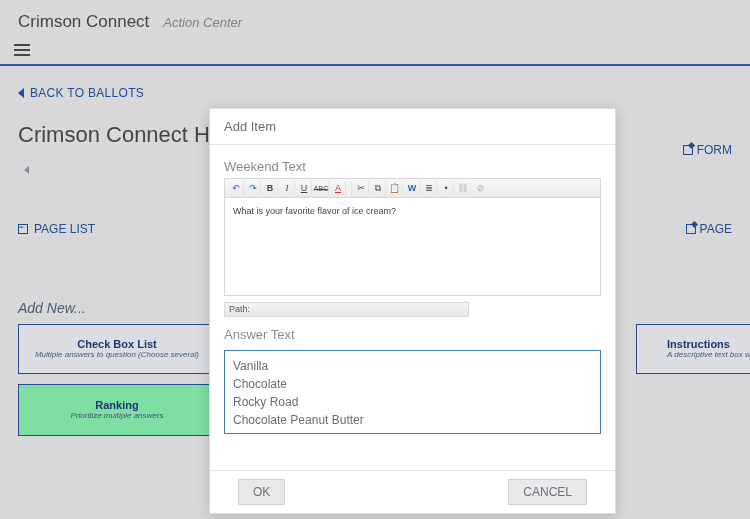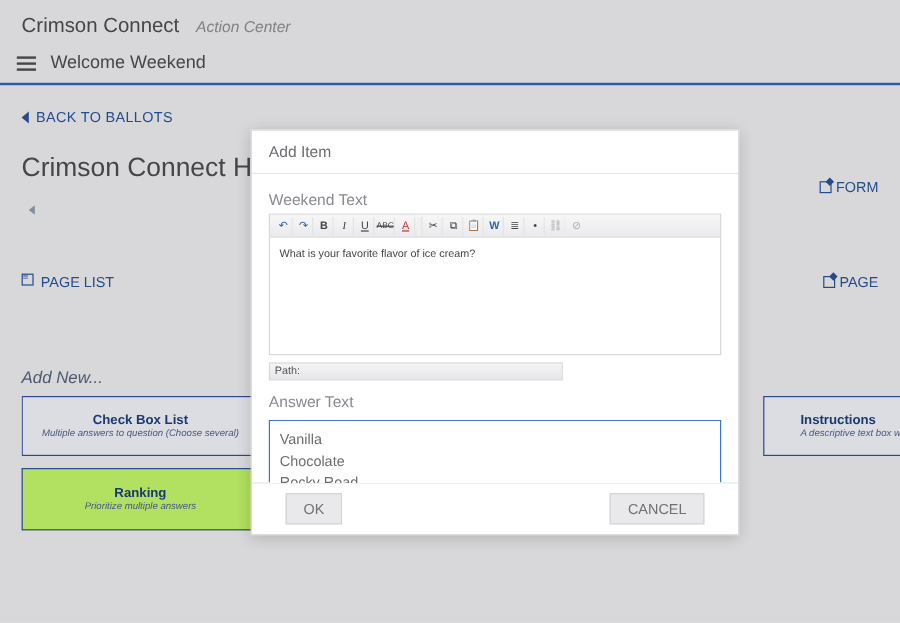--- a/index.html
+++ b/index.html
@@ -35,40 +35,40 @@
   .backlink { color:#25529a; font-size:12px; letter-spacing:.3px; display:flex; align-items:center; gap:6px;}
   .arrow-left { display:inline-block; width:0;height:0;border-top:5px solid transparent;border-bottom:5px solid transparent;border-right:6px solid #25529a;}
   .pgtitle-row { display:flex; justify-content:space-between; align-items:center; margin-top:22px;}
   .pgtitle { font-size:22px; color:#4b4b4f; font-weight:400; white-space: nowrap; margin-bottom: 4px;}
   .rightlink { color:#25529a; font-size:12px; display:flex; gap:4px; align-items:center; white-space:nowrap;}
   .editish { display:inline-block; width:10px;height:10px;border:1.5px solid #25529a; position:relative;}
   .editish::after{content:"";position:absolute;right:-2px;top:-3px;width:5px;height:5px;background:#25529a;transform:rotate(45deg);}
   .small-arrow-left { display:inline-block;width:0;height:0;border-top:4px solid transparent;border-bottom:4px solid transparent;border-right:5px solid #8d98a9; margin-top:14px; margin-left:6px;}
 
   .pagelistrow{ display:flex; justify-content:space-between; margin-top:44px;}
-  .pagelistlink{ color:#25529a; font-size:12px; display:flex; gap:6px; align-items:flex-start;}
+  .pagelistlink{ color:#25529a; font-size:12px; display:flex; gap:6px; align-items:center;}
   .listicon{display:inline-block;width:10px;height:10px;border:1.5px solid #25529a;}
   .listicon::before{content:"≡";color:#25529a;font-size:8px;line-height:6px;display:block;margin-top:-1px;}
 
   .addnew{ font-style:italic;color:#51607a;font-size:14px;margin-top:64px;}
   .tiles{ display:flex; gap:8px; margin-top:8px; overflow:hidden; width:740px;}
   .tile{
     flex:0 0 198px; height:50px;border:1px solid #2c4ea0;background:#eceef4;
     display:flex;flex-direction:column;align-items:center;justify-content:center;
     padding:4px 6px;
   }
   .tile-title{font-size:11px;font-weight:700;color:#1a3d7a;white-space:nowrap;}
   .tile-sub{font-style:italic;color:#4b6089;font-size:8px;text-align:center;line-height:1.2;white-space:nowrap;}
   .tile-row2{display:flex;gap:8px;margin-top:10px;}
-  .tile2{flex:0 0 198px;height:52px;border:1px solid #2c4ea0;background:#bef264;
+  .tile2{flex:0 0 198px;height:52px;border:1px solid #2c4ea0;background:#86efac;
     display:flex;flex-direction:column;align-items:center;justify-content:center;padding:4px 6px;}
 
   
   .modal{
-    position:absolute; left:209px; top:108px; width:407px; height:338px;
+    position:absolute; left:209px; top:108px; width:407px; height:406px;
     background:#fff; border:1px solid #dcdcdc; box-shadow:0 2px 12px rgba(0,0,0,.18);
     display:flex;flex-direction:column;
   }
   .modal-head{ padding:10px 14px; border-bottom:1px solid #e6e6e6; color:#6d6d72; font-size:13px;}
   .modal-body{ padding:10px 14px 0 14px; flex:1; overflow:hidden; }
   .label{ color:#8a8a90; font-size:13px; margin:4px 0 4px 0;}
   .editor{
     border:1px solid #d8d8db; height:118px; width:100%;
     display:flex;flex-direction:column;
   }
@@ -106,21 +106,20 @@
 
 <div class="page">
   <div class="topband">
     <span class="appname">Crimson Connect</span>
     <span class="appsub">Action Center</span>
   </div>
   <div class="orgbar">
     <span class="hamburger">
         <span></span>
       </span>
-    <span class="orgname">Welcome Weekend</span>
   </div>
   <div class="content">
     <div class="backlink">
       <span class="arrow-left"></span>
       <span>BACK TO BALLOTS</span>
     </div>
 
     <div class="pgtitle-row">
       <div>
         <div class="pgtitle">Crimson Connect Help Test</div>

